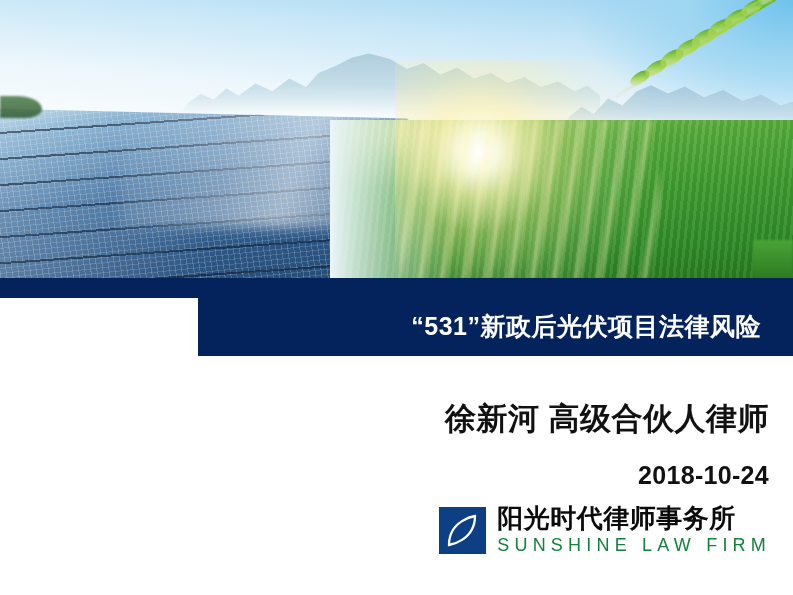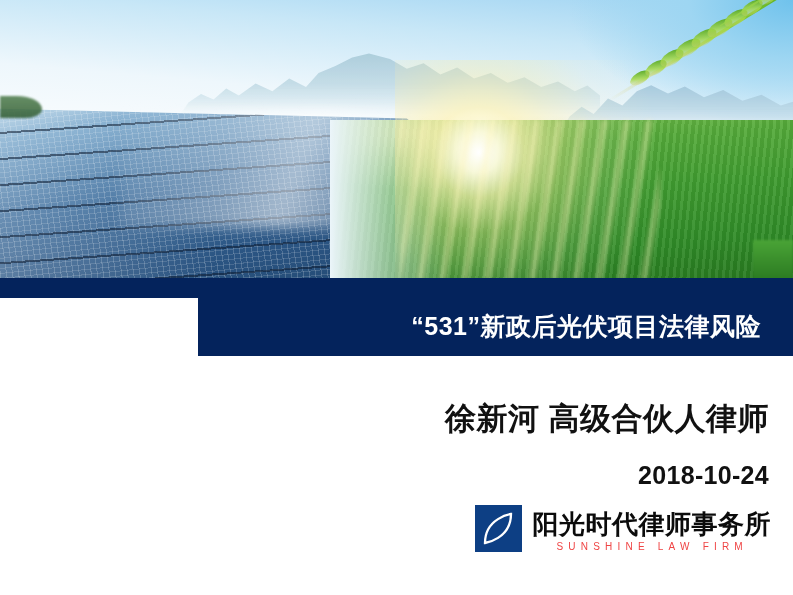--- a/index.html
+++ b/index.html
@@ -304,25 +304,24 @@
   }
   .logo-cn {
     font-size: 26px;
     font-weight: bold;
     color: #0b0b0b;
     letter-spacing: .5px;
     white-space: nowrap;
   }
   .logo-en {
     margin-top: 5px;
-    font-size: 10px;
-    color: #ef4444;
+    font-size: 18px;
+    color: #15803d;
     letter-spacing: 5.2px;
     white-space: nowrap;
-    margin-left: 24px;
   }
 </style>
 </head>
 <body>
 
 <div id="slide">
 
   <div class="hero">
     <div class="hero-sky"></div>
     <div class="hero-sky-blue"></div>

